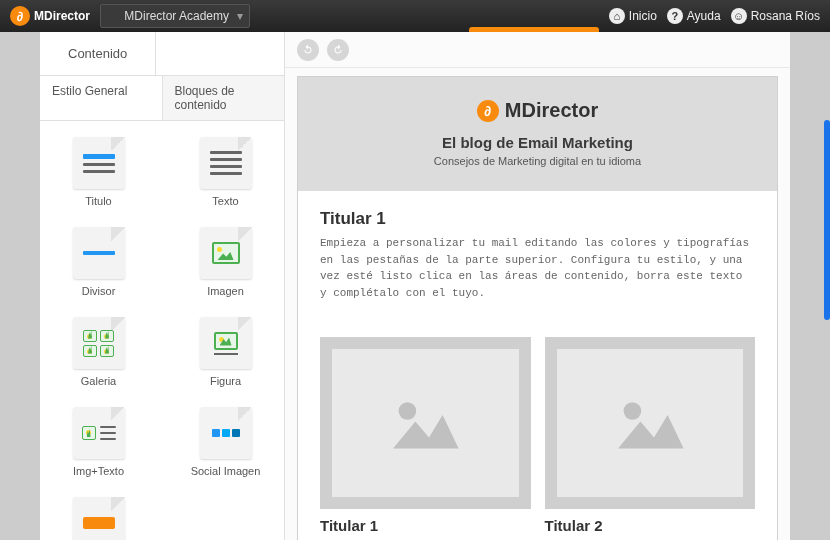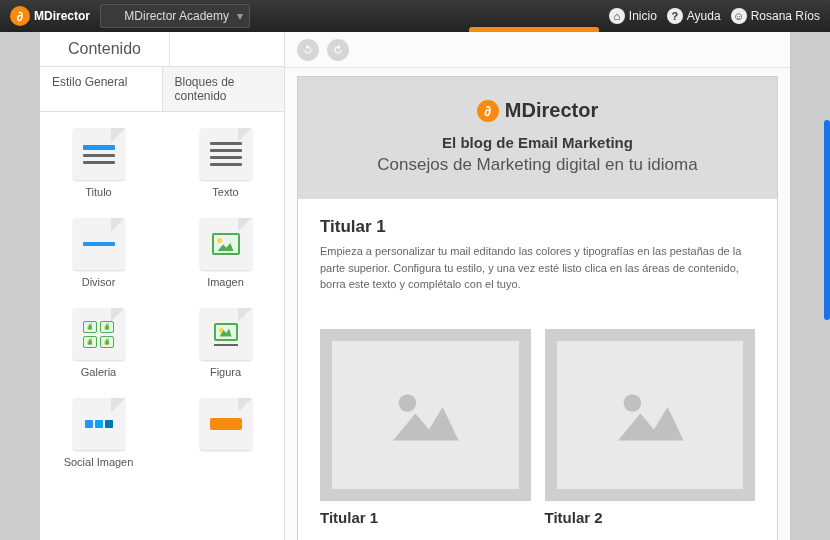--- a/index.html
+++ b/index.html
@@ -42,21 +42,21 @@
     .main {
       position:absolute; top:32px; bottom:0; left:0; right:0;
       display:flex; justify-content:center;
     }
     .workspace { display:flex; background:#fff; width:750px; height:100%; }
 
     
     .sidebar { width:245px; border-right:1px solid #e0e0e0; display:flex; flex-direction:column; }
     .tab-row { border-bottom:1px solid #e0e0e0; }
     .tab {
-      display:inline-block; padding:8px 28px; font-size:16px; color:#555;
+      display:inline-block; padding:14px 28px; font-size:13px; color:#555;
       border-right:1px solid #e0e0e0; background:#fff; cursor:pointer;
     }
     .subtab-row { display:flex; border-bottom:1px solid #e0e0e0; }
     .subtab {
       flex:1; padding:8px 12px; font-size:12px; color:#555; cursor:pointer;
       border-right:1px solid #e0e0e0;
     }
     .subtab:last-child { border-right:none; }
     .subtab.active { background:#f5f5f5; }
 
@@ -106,25 +106,25 @@
     .canvas { flex:1; overflow-y:auto; padding:8px 12px; }
     .email {
       border:1px solid #d0d0d0; background:#fff;
     }
     .email-header {
       background:#dcdcdc; padding:22px 20px 24px; text-align:center;
     }
     .brand { display:flex; align-items:center; justify-content:center; gap:6px; font-size:20px; font-weight:bold; color:#333; }
     .brand .logo-icon { width:22px; height:22px; font-size:14px; }
     .email-sub { margin-top:12px; color:#3b3b3b; font-size:15px; font-weight:bold; }
-    .email-tag { margin-top:4px; color:#555; font-size:17px; }
+    .email-tag { margin-top:4px; color:#555; font-size:11px; }
 
     .email-body { padding:18px 22px; }
     .h1 { font-weight:bold; font-size:17px; color:#333; margin-bottom:6px; }
-    .para { font-size:11px; color:#666; line-height:1.5; }
+    .para { font-size:11px; color:#666; line-height:1.5;font-family:Liberation Mono, monospace; }
 
     .cols { display:flex; gap:14px; margin-top:36px; }
     .col { flex:1; }
     .placeholder {
       width:100%; height:172px; border:12px solid #cfcfcf; background:#e9e9e9;
       display:flex; align-items:center; justify-content:center;
     }
     .placeholder svg { width:80px; height:70px; fill:#c0c0c0; }
     .col-title { font-weight:bold; font-size:15px; color:#333; margin-top:8px; }
 
@@ -232,20 +232,34 @@
           <div class="thumb">
               <div class="fold"></div>
               <div style="display:flex;flex-direction:column;align-items:center;gap:3px;">
                 <div class="img-thumb" style="width:24px;height:18px;"></div>
                 <i style="display:block;width:24px;height:2px;background:#666;"></i>
               </div>
             </div>
           <span>Figura</span>
         </div>
 
+        <div class="block-item">
+          <div class="thumb">
+              <div class="fold"></div>
+              <div class="imgtxt">
+                <div class="img-thumb"></div>
+                <div class="lines">
+                  <i></i>
+                  <i></i>
+                  <i></i>
+                </div>
+              </div>
+            </div>
+          <span>Img+Texto</span>
+        </div>
         <div class="block-item">
           <div class="thumb">
               <div class="fold"></div>
               <div class="social">
                 <i></i>
                 <i style="background:#03a9f4"></i>
                 <i style="background:#0077b5"></i>
               </div>
             </div>
           <span>Social Imagen</span>

